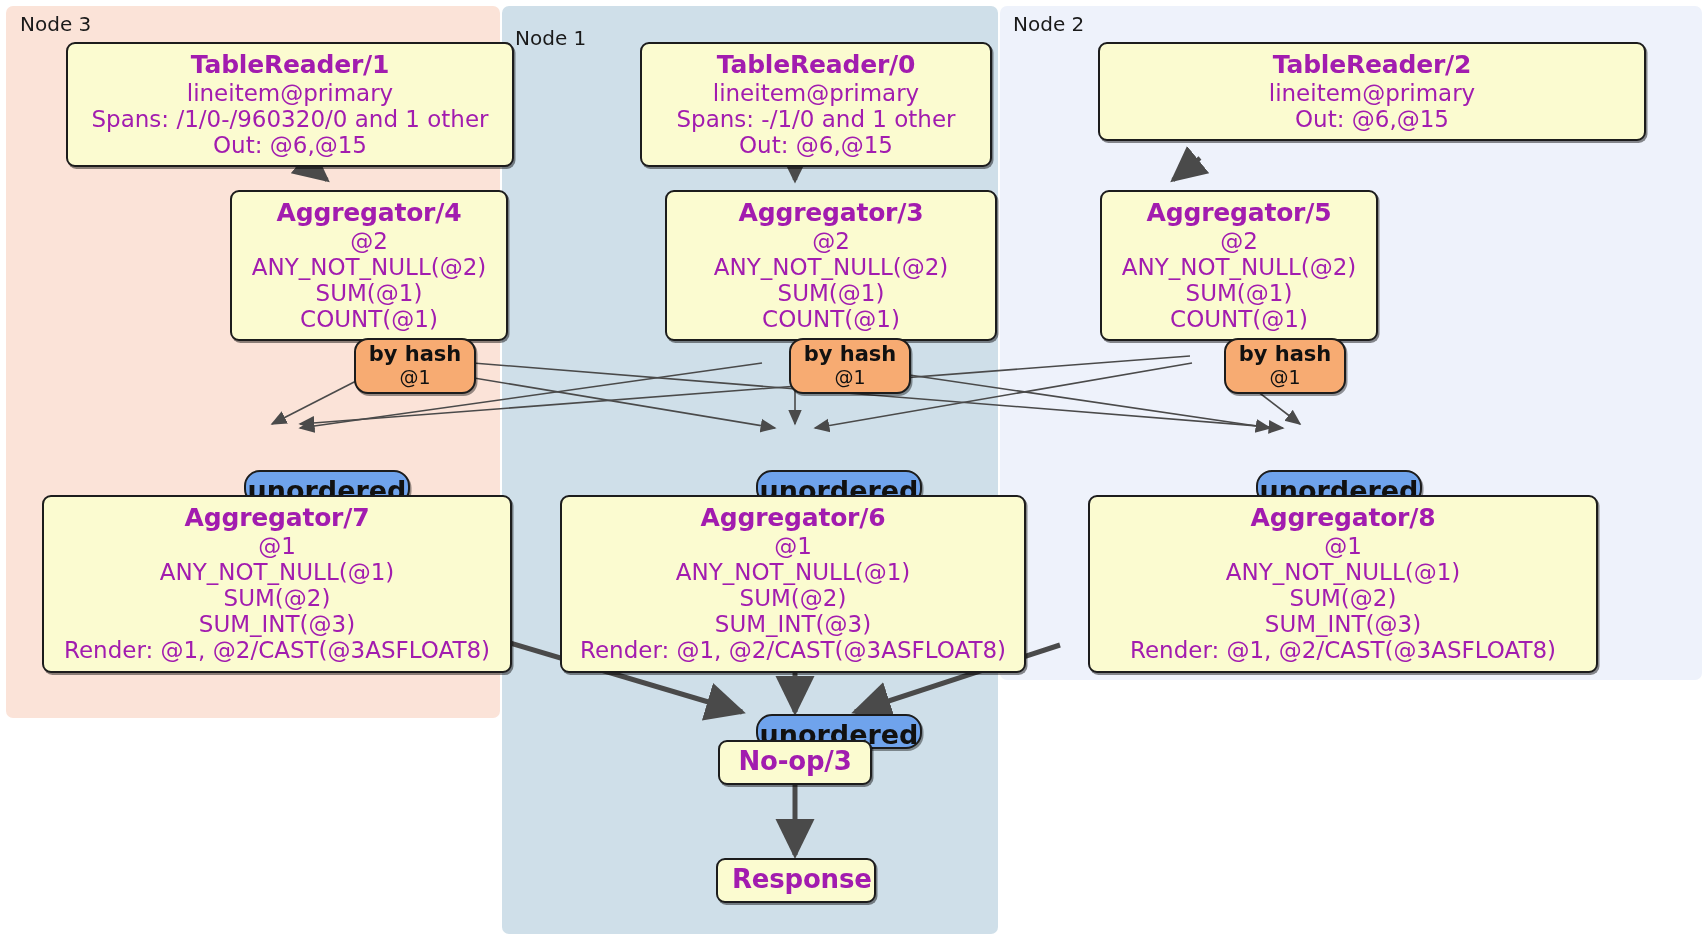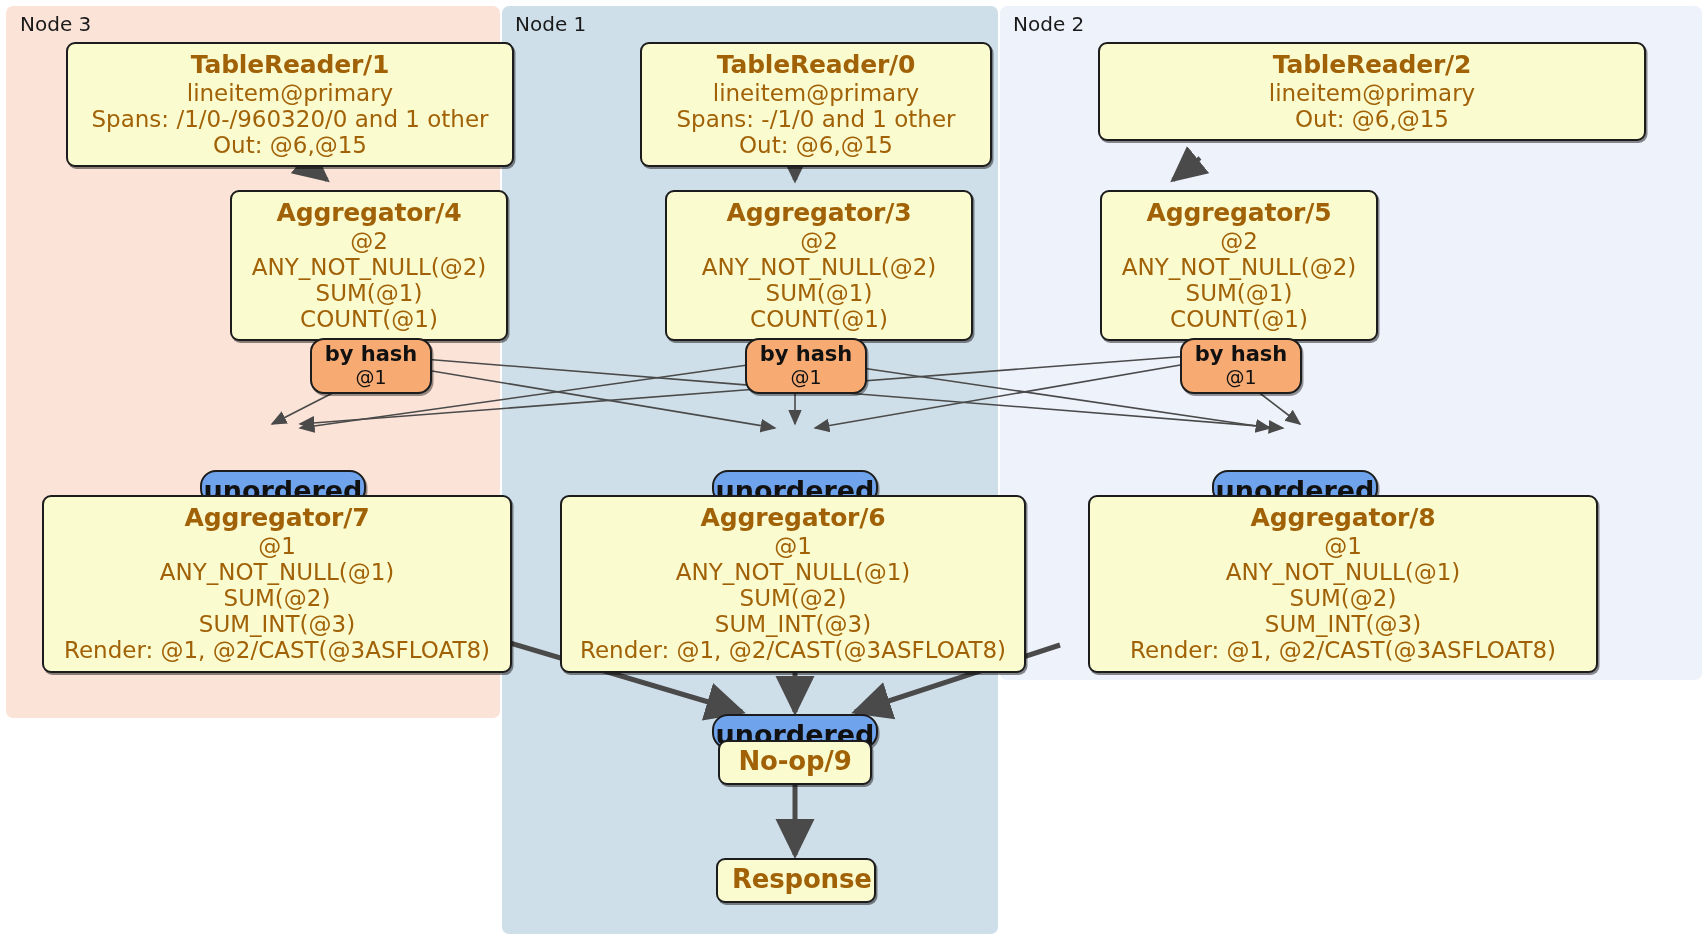--- a/index.html
+++ b/index.html
@@ -42,21 +42,21 @@
 
   
   .box {
     position: absolute;
     box-sizing: border-box;
     background: #fbfbd0;
     border: 2px solid #1c1c1c;
     border-radius: 9px;
     text-align: center;
     padding: 6px 10px 7px 10px;
-    color: #a16207;
+    color: #a21caf;
     box-shadow: 1.5px 2px 0 rgba(0,0,0,0.45);
   }
   .box .title {
     font-weight: bold;
     font-size: 25px;
     line-height: 1.18;
     letter-spacing: -0.2px;
     white-space: nowrap;
   }
   .box .line {
@@ -72,20 +72,21 @@
   .box.compact .title { font-size: 26px; }
 
   
   .badge {
     position: absolute;
     box-sizing: border-box;
     text-align: center;
     border: 2px solid #1c1c1c;
     color: #111111;
     box-shadow: 1.5px 2px 0 rgba(0,0,0,0.4);
+    margin-left: 44px;
   }
   .badge.hash {
     background: #f7ab72;
     border-radius: 14px;
     padding: 3px 0 5px 0;
   }
   .badge.hash .b1 {
     font-weight: bold;
     font-size: 21px;
     line-height: 1.12;
@@ -107,21 +108,21 @@
 </style>
 </head>
 <body>
 
 <div id="stage">
 
   <div class="panel" style="left:6px; top:6px; width:494px; height:712px; background:#fbe3d8;"></div>
   <div class="panel-label" style="left:20px; top:14px;text-align:right;">Node 3</div>
 
   <div class="panel" style="left:502px; top:6px; width:496px; height:928px; background:#cfdfe9;"></div>
-  <div class="panel-label" style="left:515px; top:14px;">Node 1</div>
+  <div class="panel-label" style="left:515px; top:28px;">Node 1</div>
 
   <div class="panel" style="left:1000px; top:6px; width:702px; height:674px; background:#eef2fb;"></div>
   <div class="panel-label" style="left:1013px; top:14px;">Node 2</div>
 
   <svg id="edges" viewBox="0 0 1708 940" xmlns="http://www.w3.org/2000/svg">
     <defs>
       <marker id="ah" markerWidth="9" markerHeight="9" refX="7.2" refY="4.5" orient="auto" markerUnits="strokeWidth">
         <path d="M0,0.6 L8,4.5 L0,8.4 z" fill="#4a4a4a"></path>
       </marker>
       <marker id="ahThin" markerWidth="11" markerHeight="11" refX="9" refY="5.5" orient="auto" markerUnits="strokeWidth">
@@ -173,21 +174,21 @@
   </div>
 
   <div class="box" style="left:230px; top:190px; width:278px;">
     <div class="title">Aggregator/4</div>
     <div class="line">@2</div>
     <div class="line">ANY_NOT_NULL(@2)</div>
     <div class="line">SUM(@1)</div>
     <div class="line">COUNT(@1)</div>
   </div>
 
-  <div class="box" style="left:665px; top:190px; width:308px;">
+  <div class="box" style="left:665px; top:190px; width:332px;">
     <div class="title">Aggregator/3</div>
     <div class="line">@2</div>
     <div class="line">ANY_NOT_NULL(@2)</div>
     <div class="line">SUM(@1)</div>
     <div class="line">COUNT(@1)</div>
   </div>
 
   <div class="box" style="left:1100px; top:190px; width:278px;">
     <div class="title">Aggregator/5</div>
     <div class="line">@2</div>
@@ -248,20 +249,20 @@
     <div class="line">SUM(@2)</div>
     <div class="line">SUM_INT(@3)</div>
     <div class="line">Render: @1, @2/CAST(@3ASFLOAT8)</div>
   </div>
 
   <div class="badge unord" style="left:712px; top:714px; width:166px; height:35px;">
     <div class="b1">unordered</div>
   </div>
 
   <div class="box compact" style="left:718px; top:740px; width:154px;">
-    <div class="title">No-op/9</div>
+    <div class="title">No-op/3</div>
   </div>
 
   <div class="box compact" style="left:716px; top:858px; width:160px;">
     <div class="title">Response</div>
   </div>
 
 </div>
 
 </body></html>

